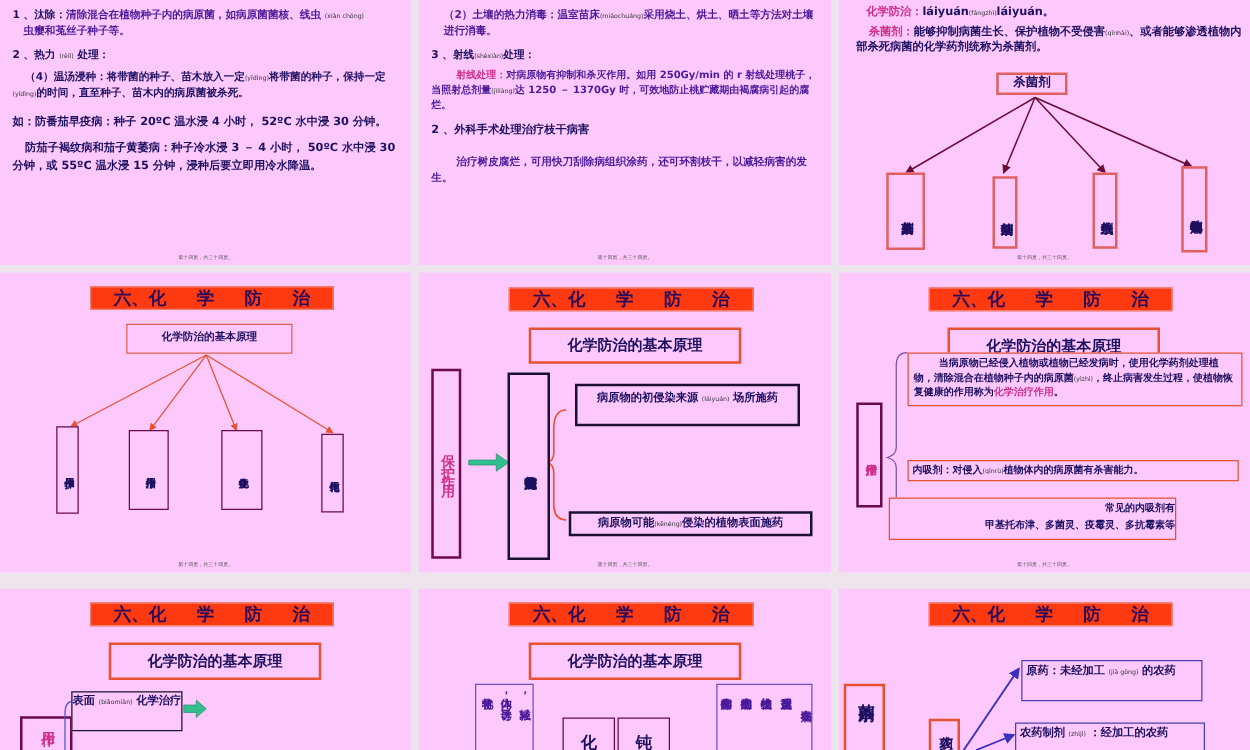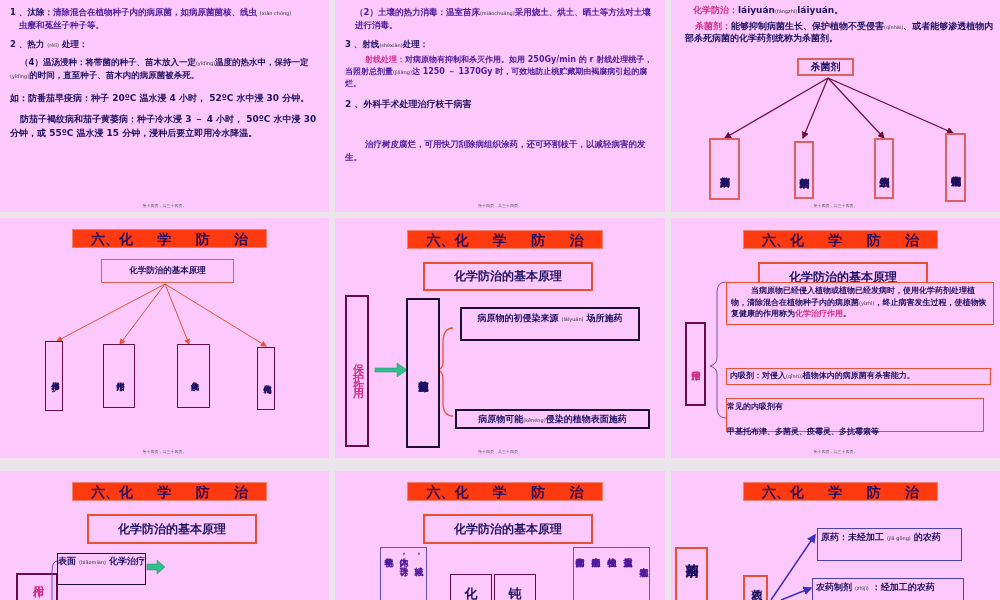--- a/index.html
+++ b/index.html
@@ -29,41 +29,41 @@
   <div class="slide" style="left:0;top:0;width:329px;height:212px;">
     <div style="position:absolute;left:10px;top:6px;width:312px;font-size:8.5px;" class="txt-purple">
       <p class="bold">
         <span class="txt-dark">1 、</span><span class="txt-dark">汰除：</span><span>清除混合在植物种子内的病原菌，如病原菌菌核、线虫</span> <span class="pinyin">(xiàn chóng)</span><br>
         &nbsp;&nbsp;&nbsp;<span>虫瘿和菟丝子种子等。</span>
       </p>
       <p class="txt-dark bold" style="margin-top:6px;">
         <span>2 、热力</span> <span class="pinyin">(rèlì)</span> <span>处理：</span>
       </p>
       <p class="txt-dark bold" style="margin-top:6px;text-indent:10px;">
-        <span>（4）温汤浸种：将带菌的种子、苗木放入一定</span><span class="pinyin">(yīdìng)</span><span>温度的热水中，保持一定</span><span class="pinyin">(yīdìng)</span><span>的时间，直至种子、苗木内的病原菌被杀死。</span>
+        <span>（4）温汤浸种：将带菌的种子、苗木放入一定</span><span class="pinyin">(yīdìng)</span><span>将带菌的种子，保持一定</span><span class="pinyin">(yīdìng)</span><span>的时间，直至种子、苗木内的病原菌被杀死。</span>
       </p>
       <p class="txt-dark bold" style="margin-top:10px;font-size:9px;">如：防番茄早疫病：种子 20ºC 温水浸 4 小时， 52ºC 水中浸 30 分钟。</p>
       <p class="txt-dark bold" style="margin-top:8px;font-size:9px;text-indent:10px;">防茄子褐纹病和茄子黄萎病：种子冷水浸 3 － 4 小时， 50ºC 水中浸 30 分钟，或 55ºC 温水浸 15 分钟，浸种后要立即用冷水降温。</p>
     </div>
     <div class="footer">第十四页，共三十四页。</div>
   </div>
 
   <div class="slide" style="left:335px;top:0;width:330px;height:212px;">
     <div style="position:absolute;left:10px;top:6px;width:312px;font-size:8.5px;">
       <p class="txt-purple bold" style="padding-left:10px;">
         <span>（2）土壤的热力消毒：温室苗床</span><span class="pinyin">(miáochuáng)</span><span>采用烧土、烘土、晒土等方法对土壤进行消毒。</span>
       </p>
       <p class="txt-dark bold" style="margin-top:6px;width:90px;">
         <span>3 、射线</span><span class="pinyin">(shèxiàn)</span><span>处理：</span>
       </p>
       <p class="txt-purple bold" style="margin-top:4px;text-indent:20px;font-size:8px;">
         <span class="txt-pink">射线处理：</span><span>对病原物有抑制和杀灭作用。如用 250Gy/min 的 r 射线处理桃子，当照射总剂量</span><span class="pinyin">(jìliàng)</span><span>达 1250 － 1370Gy 时，可效地防止桃贮藏期由褐腐病引起的腐烂。</span>
       </p>
       <p class="txt-dark bold" style="margin-top:8px;font-size:9px;">2 、外科手术处理治疗枝干病害</p>
-      <p class="txt-purple bold" style="margin-top:26px;text-indent:20px;">治疗树皮腐烂，可用快刀刮除病组织涂药，还可环割枝干，以减轻病害的发生。</p>
+      <p class="txt-purple bold" style="margin-top:12px;text-indent:20px;">治疗树皮腐烂，可用快刀刮除病组织涂药，还可环割枝干，以减轻病害的发生。</p>
     </div>
     <div class="footer">第十四页，共三十四页。</div>
   </div>
 
   <div class="slide" style="left:671px;top:0;width:329px;height:212px;">
     <div style="position:absolute;left:14px;top:4px;width:310px;font-size:9px;" class="txt-dark bold">
       <p style="padding-left:8px;">
         <span class="txt-pink">化学防治：</span><span>láiyuán</span><span class="pinyin">(fángzhì)</span><span>láiyuán。</span>
       </p>
       <p style="margin-top:2px;text-indent:10px;line-height:1.4;">
@@ -168,23 +168,23 @@
       <path d="M55,64 Q46,64 46,74 L46,140 Q46,146 39,148 Q46,150 46,156 L46,190 Q46,200 55,200" stroke="#7a50a0" stroke-width="1" fill="none"></path>
     </svg>
     <div class="box" style="left:55px;top:64px;width:268px;height:43px;border-color:#e85030;border-width:1.5px;font-size:8px;padding:2px 4px;">
       <p class="txt-dark bold" style="text-indent:20px;line-height:1.45;">
         <span>当病原物已经侵入植物或植物已经发病时，使用化学药剂处理植物，清除混合在植物种子内的病原菌</span><span class="pinyin">(yìzhì)</span><span>，终止病害发生过程，使植物恢复健康的作用称为</span><span class="txt-pink">化学治疗作用</span><span>。</span>
       </p>
     </div>
     <div class="box" style="left:55px;top:150px;width:265px;height:17px;border-color:#e85030;border-width:1.5px;font-size:8px;line-height:13px;padding-left:3px;">
       <span class="txt-dark bold">内吸剂：对侵入</span><span class="pinyin">(qīnrù)</span><span class="txt-dark bold">植物体内的病原菌有杀害能力。</span>
     </div>
-    <div class="box" style="left:55px;top:180px;width:258px;height:34px;border-color:#e85030;border-width:1.5px;font-size:8px;text-align:left;">
+    <div class="box" style="left:40px;top:180px;width:230px;height:34px;border-color:#e85030;border-width:1.5px;font-size:8px;text-align:right;">
       <p class="txt-dark bold" style="margin-top:2px;">常见的内吸剂有</p>
-      <p class="txt-dark bold" style="margin-top:13px;">甲基托布津、多菌灵、疫霉灵、多抗霉素等</p>
+      <p class="txt-dark bold" style="margin-top:1px;">甲基托布津、多菌灵、疫霉灵、多抗霉素等</p>
     </div>
     <div class="footer">第十四页，共三十四页。</div>
   </div>
 
   <div class="slide" style="left:0;top:471px;width:329px;height:129px;">
     <div class="banner" style="left:72px;top:11px;width:195px;">
       <span>六、化</span>&nbsp;&nbsp;&nbsp;&nbsp;&nbsp;<span>学</span>&nbsp;&nbsp;&nbsp;&nbsp;&nbsp;<span>防</span>&nbsp;&nbsp;&nbsp;&nbsp;&nbsp;<span>治</span>
     </div>
     <div class="title-box" style="left:87px;top:43px;width:170px;height:30px;font-size:12px;line-height:26px;">化学防治的基本原理</div>
     <div class="box" style="left:16px;top:102px;width:42px;height:40px;border-color:#6a0a4a;display:flex;justify-content:center;">

